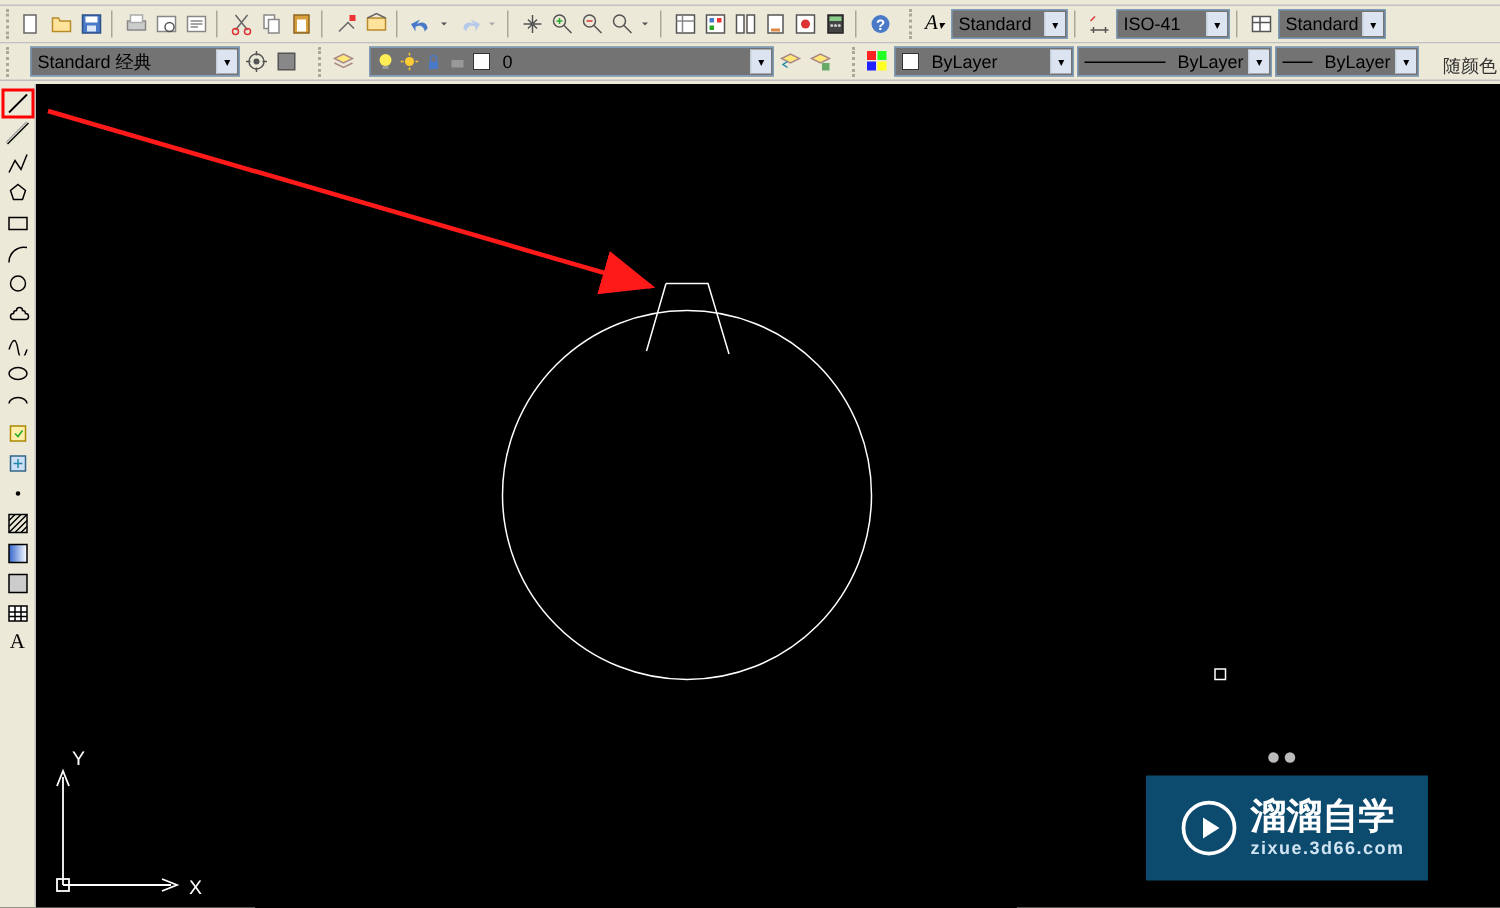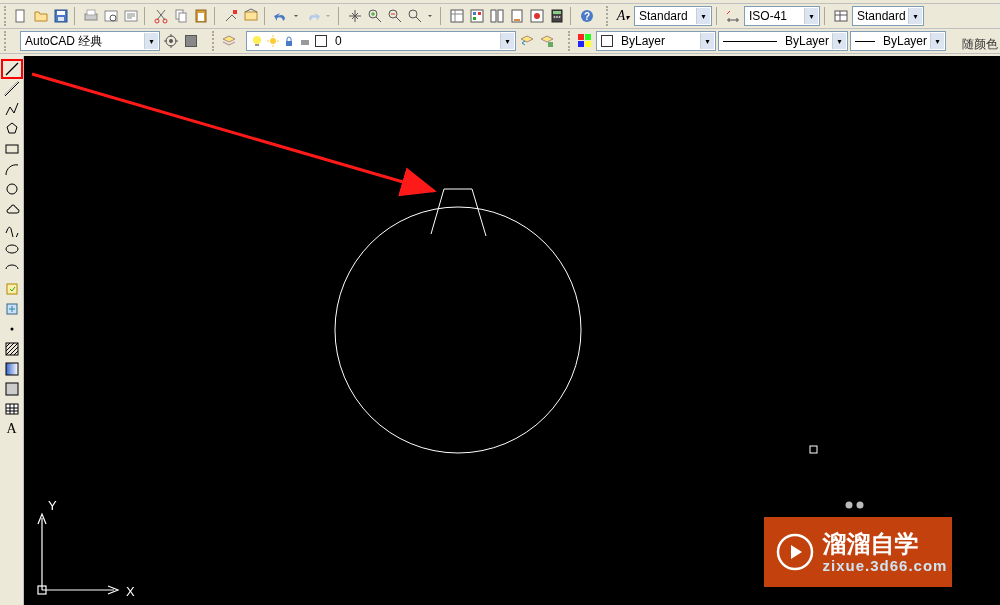--- a/index.html
+++ b/index.html
@@ -24,21 +24,21 @@
     .tool-btn {
       width: 18px; height: 18px;
       border: 1px solid transparent;
       display: flex; align-items: center; justify-content: center;
       cursor: pointer;
       font-size: 10px;
     }
     .tool-sel {
       height: 20px;
       border: 1px solid #7f9db9;
-      background: #ffffff;
+      background: #737373;
       padding: 0 4px;
       font-size: 12px;
       display: flex;
       align-items: center;
       position: relative;
     }
     .tool-sel .dd {
       position: absolute; right: 1px; top: 1px;
       width: 14px; height: 16px;
       background: #dbe4f0;
@@ -97,30 +97,30 @@
       left: 24px; top: 56px;
       right: 0; bottom: 0;
       background: #000;
     }
     .canvas-svg { width: 100%; height: 100%; }
     
     .watermark {
       position: absolute;
       right: 48px; bottom: 18px;
       width: 188px; height: 70px;
-      background: #c2410c;
+      background: #0c4a6e;
       display: flex; align-items: center; justify-content: center;
       gap: 8px;
       color: #fff;
       font-size: 24px; font-weight: bold;
       padding-left: 6px;
     }
     .watermark svg { flex-shrink:0; }
     .watermark .wm-txt { display:flex; flex-direction:column; align-items:flex-start; line-height:1; }
-    .watermark .wm-sub { font-size: 15px; color: #cfe4f2; letter-spacing: 1px; margin-top: 2px; }
+    .watermark .wm-sub { font-size: 12px; color: #cfe4f2; letter-spacing: 1px; margin-top: 2px; }
     
     .right-txt {
       position: absolute;
       right: 2px; top: 36px;
       font-size: 12px; color: #333;
     }
     .icon-letter { font-family: "Times New Roman", serif; font-style: italic; font-size: 14px; color:#000;}
   </style>
 </head>
 <body>
@@ -328,21 +328,21 @@
     </div>
   <div class="tool-sel std-sel">
       <span>Standard</span>
       <span class="dd">▾</span>
     </div>
 </div>
 
 <div class="toolbar-row">
   <span class="grip"></span>
   <div class="tool-sel workspace-sel">
-      <span>AutoCAD 经典</span>
+      <span>Standard 经典</span>
       <span class="dd">▾</span>
     </div>
   <div class="tool-btn">
       <svg viewBox="0 0 16 16">
         <circle cx="8" cy="8" r="5" fill="none" stroke="#555"></circle>
         <circle cx="8" cy="8" r="2" fill="#555"></circle>
         <path d="M8 1v3M8 12v3M1 8h3M12 8h3" stroke="#555"></path>
       </svg>
     </div>
   <div class="tool-btn">

